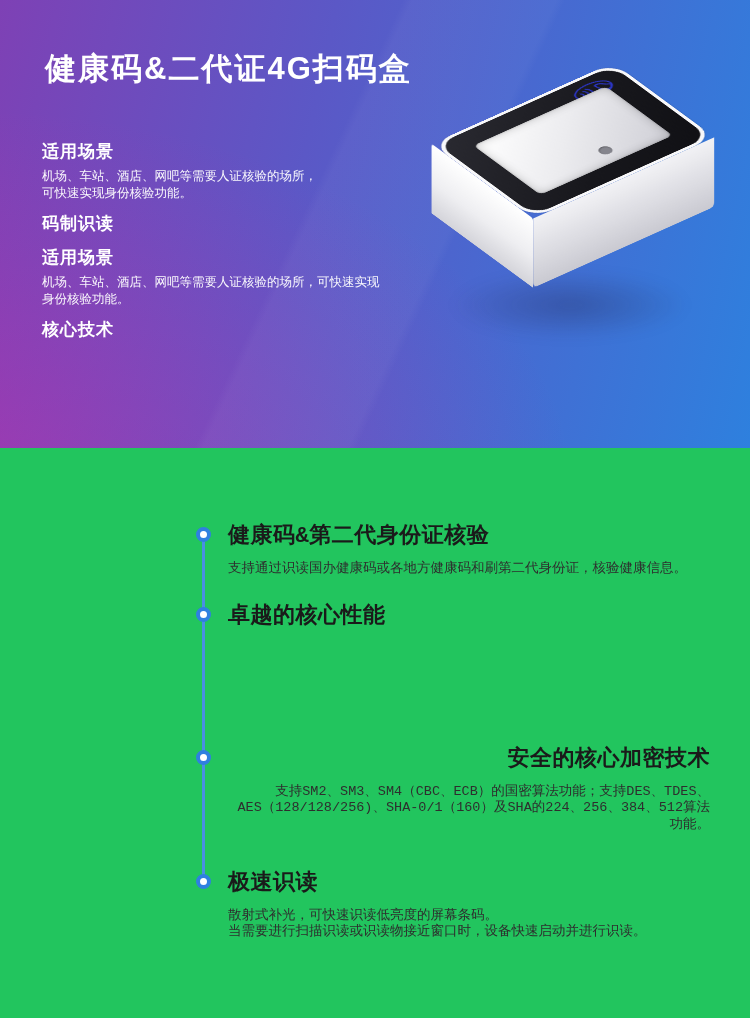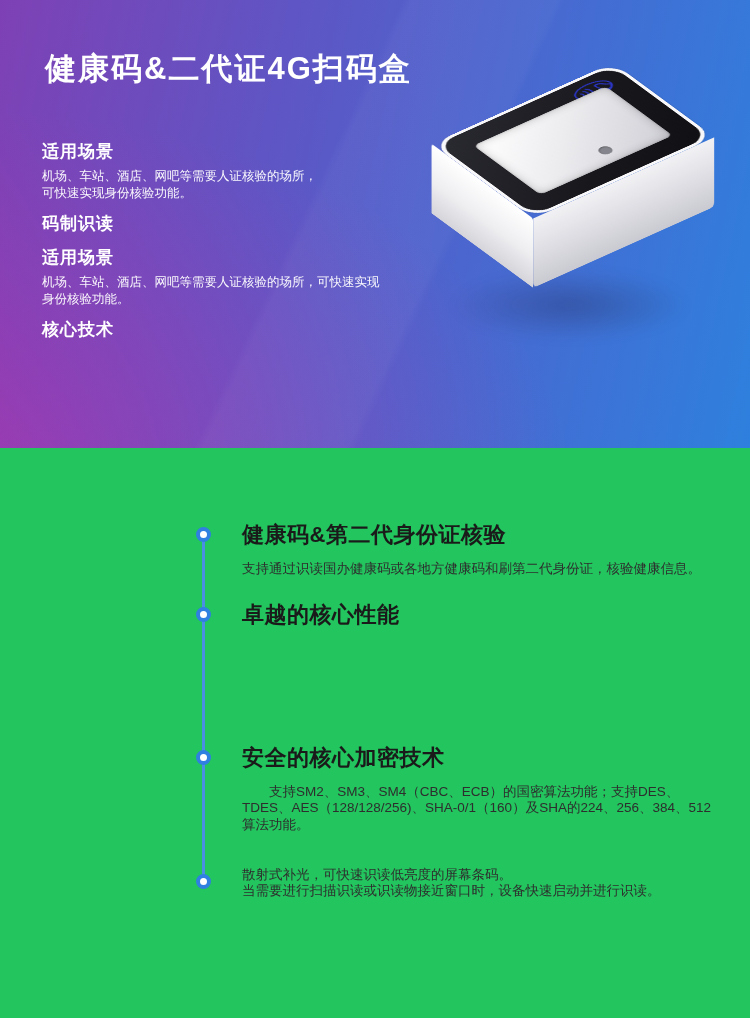--- a/index.html
+++ b/index.html
@@ -40,22 +40,22 @@
     background:linear-gradient(to right,#ffffff 0%,#eeeef1 55%,#d4d4da 100%);border-radius:4px 0 0 4px;}
   .face-bottomside{left:0;top:165px;width:230px;height:85px;transform-origin:top;transform:rotateX(-90deg);
     background:linear-gradient(to bottom,#f2f2f5 0%,#dcdce2 55%,#c9c9d1 100%);border-radius:0 0 6px 6px;}
 
   
   .timeline-line{position:absolute;left:202px;top:535px;width:3px;height:349px;background:#4a8fe4;z-index:1;}
   .timeline-dot{position:absolute;left:196px;width:15px;height:15px;border:4px solid #2f80e0;border-radius:50%;
     background:#ffffff;box-sizing:border-box;z-index:2;width:15px;height:15px;}
   .timeline-dot{width:15px;height:15px;}
   .tdot-0{top:527px;} .tdot-1{top:607px;} .tdot-2{top:750px;} .tdot-3{top:874px;}
-  .feature{position:absolute;left:242px;width:482px;color:#222;}
-  .f-0{top:520px;} .f-1{top:600px;} .f-2{top:743px;} .f-3{top:867px;}
+  .feature{position:absolute;left:228px;width:482px;color:#222;font-family:Liberation Mono, monospace;}
+  .f-0{top:520px;} .f-1{top:600px;} .f-2{top:743px;text-align:right;} .f-3{top:867px;}
   .feature h2{margin:0 0 11px 0;font-size:22px;font-weight:bold;color:#1a1a1a;letter-spacing:0.5px;}
   .feature p{margin:0;font-size:13.5px;line-height:1.22;color:#2e2e2e;white-space:pre-line;}
   .feature p.indent{text-indent:2em;}
 </style>
 </head>
 <body>
 
 <div class="page">
 
   <div class="hero">
@@ -117,17 +117,18 @@
   <div class="feature f-1">
     <h2>卓越的核心性能</h2>
   </div>
 
   <div class="feature f-2">
     <h2>安全的核心加密技术</h2>
     <p class="indent">支持SM2、SM3、SM4（CBC、ECB）的国密算法功能；支持DES、TDES、AES（128/128/256)、SHA-0/1（160）及SHA的224、256、384、512算法功能。</p>
   </div>
 
   <div class="feature f-3">
+    <h2>极速识读</h2>
     <p>散射式补光，可快速识读低亮度的屏幕条码。
 当需要进行扫描识读或识读物接近窗口时，设备快速启动并进行识读。</p>
   </div>
 
 </div>
 
 </body></html>

